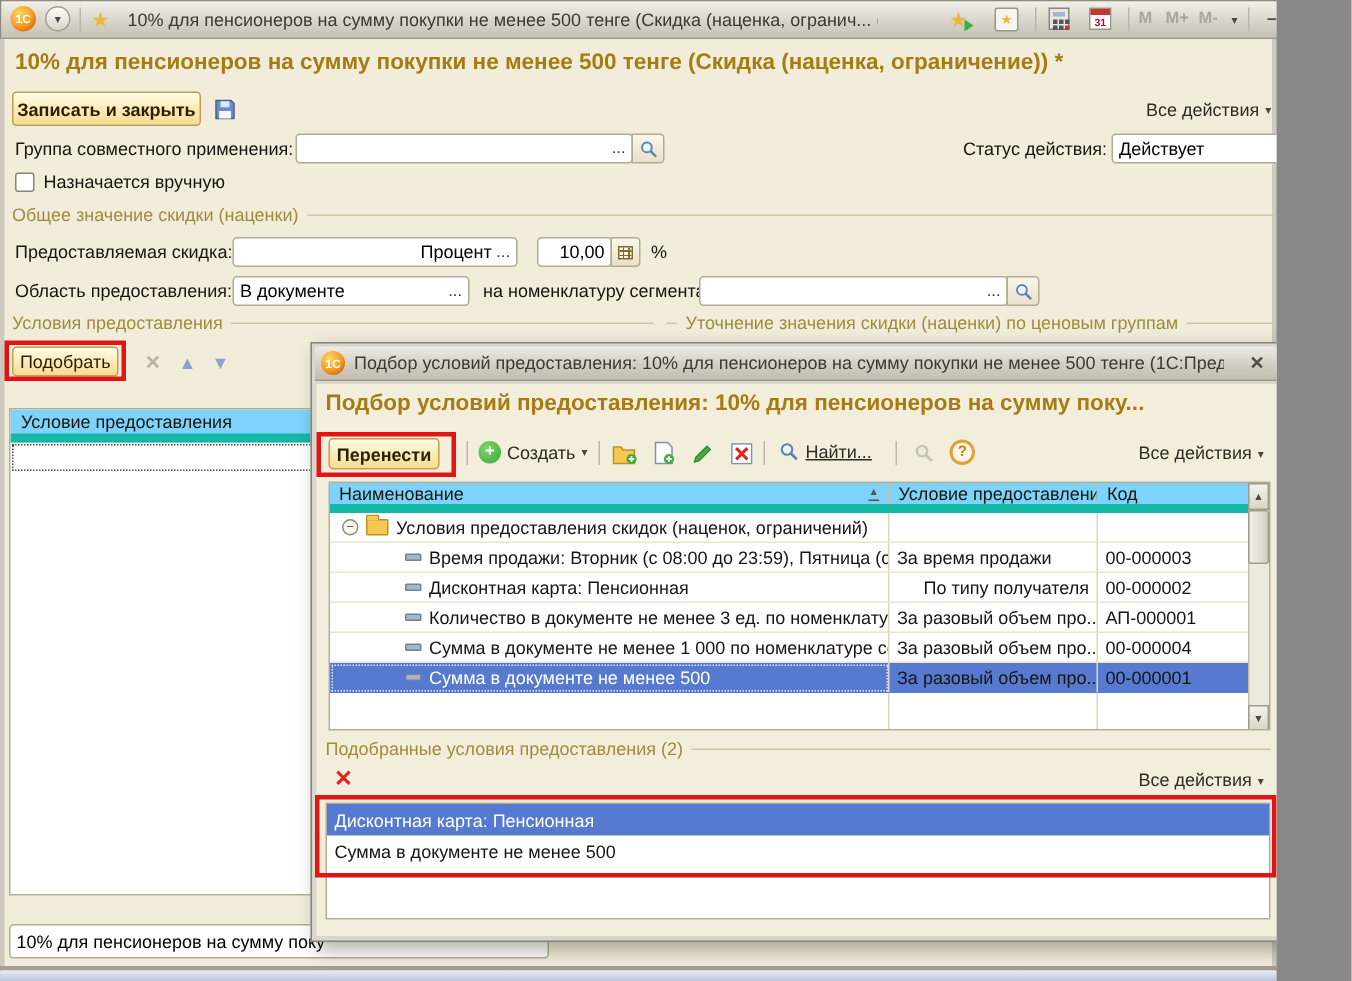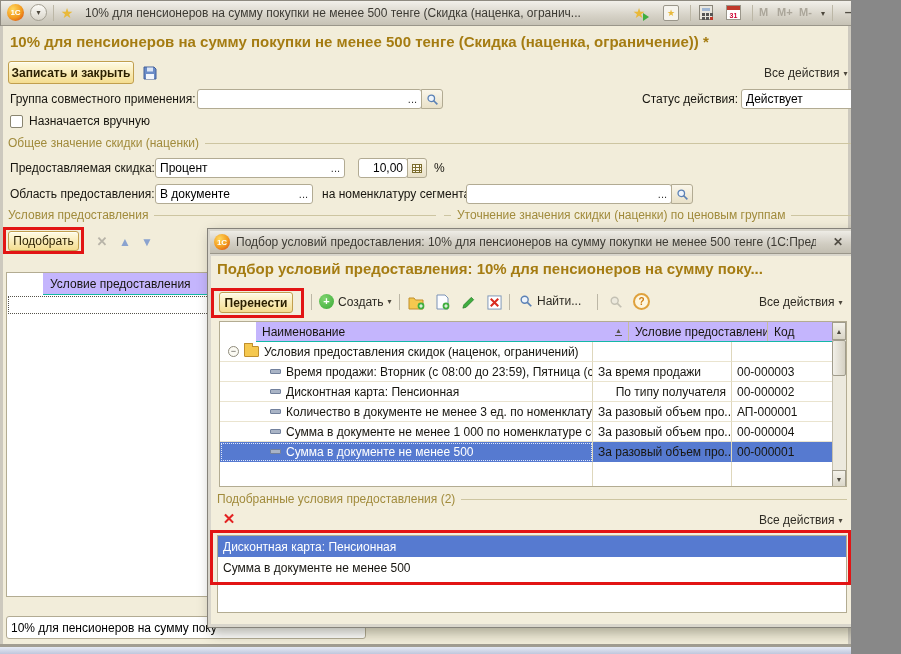--- a/index.html
+++ b/index.html
@@ -37,22 +37,22 @@
   .sep{position:absolute;width:1px;background:#bcb7a6;}
   .helpc{position:absolute;width:17px;height:17px;border-radius:50%;background:#fdf6e0;
     border:2px solid #dfa13c;color:#cf7d12;font-weight:bold;font-size:10px;
     display:flex;align-items:center;justify-content:center;cursor:pointer;}
   .grp{position:absolute;display:flex;align-items:center;gap:6px;font-size:12px;color:#a18b3c;white-space:nowrap;}
   .grp .line{flex:1;height:1px;background:#cdc5a1;margin-top:1px;}
   .grp .pre{width:7px;height:1px;background:#cdc5a1;}
   .chk{position:absolute;width:13px;height:13px;background:#fff;border:1px solid #898570;border-radius:2px;cursor:pointer;}
   
   .tbl{position:absolute;background:#fff;border:1px solid #b3ac92;overflow:hidden;}
-  .thdr{background:#c4b5fd;border-bottom:1px solid #14b8a6;display:flex;align-items:center;
-    font-size:12px;color:#17150f;margin-left:36px;}
+  .thdr{background:#7dd3fc;border-bottom:6px solid #14b8a6;display:flex;align-items:center;
+    font-size:12px;color:#17150f;}
   .drow{display:flex;height:20px;font-size:12px;color:#17150f;}
   .dcell{display:flex;align-items:center;gap:5px;padding:0 5px;border-right:1px solid #ded7bc;
     border-bottom:1px solid #eae4cf;white-space:nowrap;overflow:hidden;}
   .hcell{display:flex;align-items:center;padding:0 6px;border-right:1px solid #c5bd9e;height:100%;white-space:nowrap;overflow:hidden;}
   .sel{background:#567ad0;}
   .sel .white{color:#fff;}
   .focusdot{outline:1px dotted #dfe7fb;outline-offset:-2px;}
   .expander{width:11px;height:11px;border:1px solid #8f8b7c;border-radius:50%;background:#fbfaf3;
     display:flex;align-items:center;justify-content:center;font-size:9px;line-height:1;color:#55524a;flex:none;}
   .folder{width:15px;height:11px;background:#f5c84f;border:1px solid #c08f2c;border-radius:1px;position:relative;flex:none;}
@@ -177,21 +177,21 @@
 
   <div class="chk" style="left:10px;top:115px;"></div>
   <div class="lbl" style="left:29px;top:114px;">Назначается вручную</div>
 
   <div class="grp" style="left:8px;top:136px;width:885px;">
     <span>Общее значение скидки (наценки)</span>
       <span class="line"></span>
   </div>
 
   <div class="lbl" style="left:10px;top:161px;">Предоставляемая скидка:</div>
-  <div class="fld" style="left:155px;top:158px;width:190px;">
+  <div class="fld" style="left:155px;top:158px;width:190px;text-align:right;">
     <span class="val">Процент</span>
     <span class="dots">...</span>
   </div>
   <div class="fld" style="left:358px;top:158px;width:50px;justify-content:flex-end;">
     <span>10,00</span>
   </div>
   <div class="attach" style="left:408px;top:158px;width:20px;">
       <span class="calcico"></span>
     </div>
   <div class="lbl" style="left:434px;top:161px;">%</div>
@@ -285,21 +285,21 @@
             <path d="M2 14 L3 10.5 L11 2.5 L13.5 5 L5.5 13 Z" fill="#3fae3f" stroke="#2c7d2c" stroke-width="0.8"></path>
           </svg>
       </span>
       <span class="toolico" style="left:274px;top:37px;">
         <svg width="15" height="15" viewBox="0 0 16 16">
             <rect x="1" y="1" width="14" height="14" fill="#fff" stroke="#7a92b5"></rect>
             <path d="M4 4 L12 12 M12 4 L4 12" stroke="#d92b20" stroke-width="2.2"></path>
           </svg>
       </span>
       <span class="sep" style="left:298px;top:38px;height:16px;"></span>
-      <div class="aa" style="left:308px;top:38px;">
+      <div class="aa" style="left:308px;top:38px;text-decoration:underline;">
         <svg width="14" height="14" viewBox="0 0 16 16">
             <circle cx="6.5" cy="6.5" r="4" fill="#eef4fb" stroke="#5b81b5" stroke-width="1.6"></circle>
             <line x1="9.5" y1="9.5" x2="14" y2="14" stroke="#5b81b5" stroke-width="2"></line>
           </svg>
         <span>Найти...</span>
       </div>
       <span class="sep" style="left:386px;top:38px;height:16px;"></span>
       <span class="toolico" style="left:396px;top:37px;opacity:.45;">
         <svg width="14" height="14" viewBox="0 0 16 16">
             <circle cx="6.5" cy="6.5" r="4" fill="#e5e5e0" stroke="#8a8a82" stroke-width="1.6"></circle>

